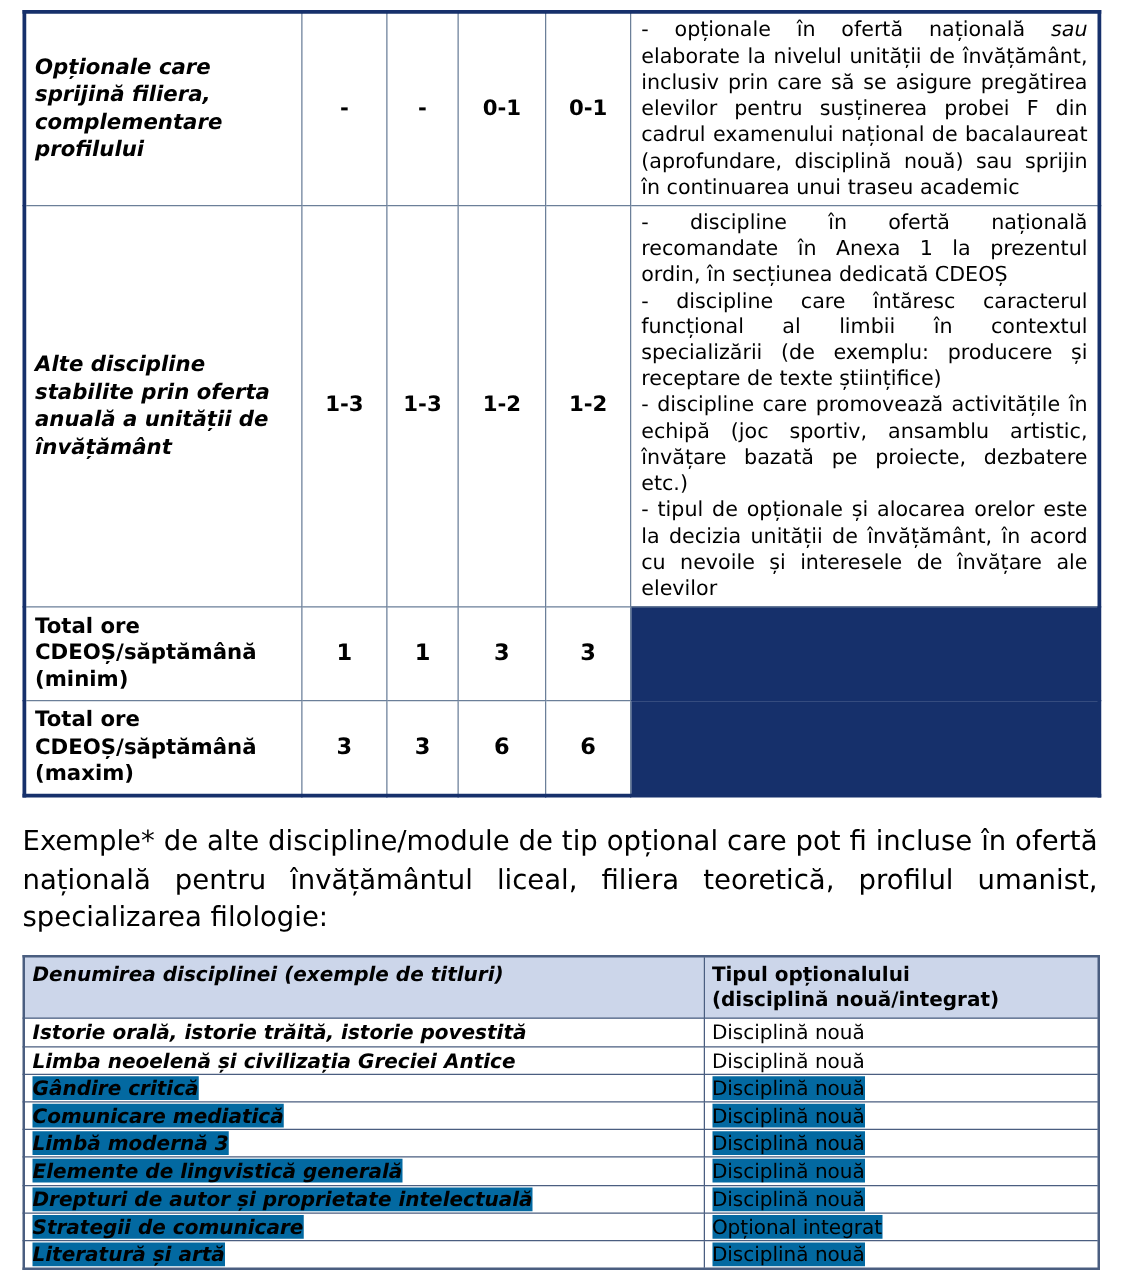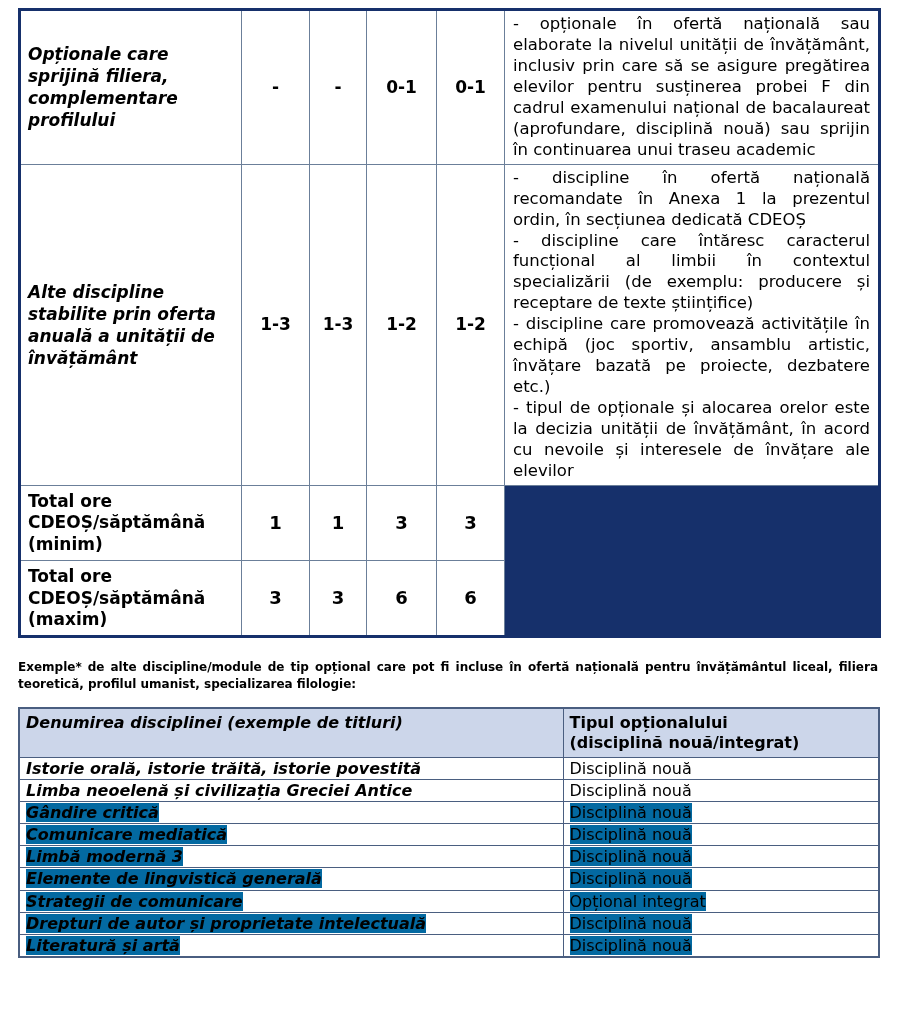--- a/index.html
+++ b/index.html
@@ -51,39 +51,39 @@
     font-size: 17px;
   }
   .hours-table td.desc {
     text-align: justify;
     text-align-last: left;
     vertical-align: top;
     font-size: 16.5px;
     line-height: 1.27;
     padding: 3px 8px 3px 8px;
   }
-  .hours-table td.desc .it { }
+  .hours-table td.desc .it { font-style: italic; }
   .hours-table td.total-label {
     font-weight: bold;
     font-size: 17px;
     line-height: 1.26;
     font-style: normal;
   }
   .hours-table td.navy {
     background: #16306b;
     border-color: #16306b;
   }
   .hours-table tr.total-row td.num { font-size: 18px; }
 
   
   .intro {
     width: 860px;
     margin: 21px 0 14px 0;
-    font-weight: bold;
-    font-size: 12px;
+    font-weight: normal;
+    font-size: 22px;
     line-height: 1.38;
     text-align: justify;
     text-align-last: left;
   }
 
   
   .examples-table {
     width: 860px;
     border-collapse: collapse;
     table-layout: fixed;
@@ -206,27 +206,27 @@
         </tr>
         <tr>
           <td class="name"><span class="hl">Limbă modernă 3</span></td>
           <td class="type"><span class="hl">Disciplină nouă</span></td>
         </tr>
         <tr>
           <td class="name"><span class="hl">Elemente de lingvistică generală</span></td>
           <td class="type"><span class="hl">Disciplină nouă</span></td>
         </tr>
         <tr>
+          <td class="name"><span class="hl">Drepturi de autor și proprietate intelectuală</span></td>
+          <td class="type"><span class="hl">Disciplină nouă</span></td>
+        </tr>
+        <tr>
           <td class="name"><span class="hl">Strategii de comunicare</span></td>
           <td class="type"><span class="hl">Opțional integrat</span></td>
         </tr>
         <tr>
-          <td class="name"><span class="hl">Drepturi de autor și proprietate intelectuală</span></td>
-          <td class="type"><span class="hl">Disciplină nouă</span></td>
-        </tr>
-        <tr>
           <td class="name"><span class="hl">Literatură și artă</span></td>
           <td class="type"><span class="hl">Disciplină nouă</span></td>
         </tr>
       </tbody>
   </table>
 
 </div>
 
 </body></html>

